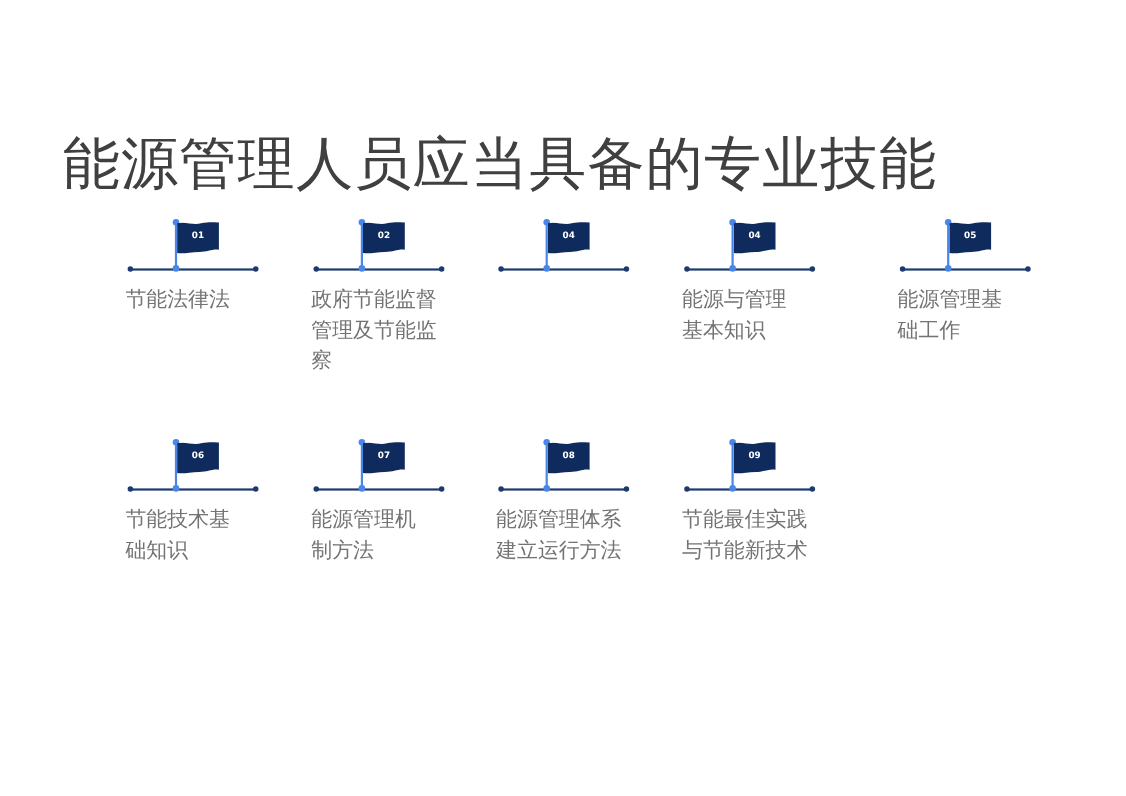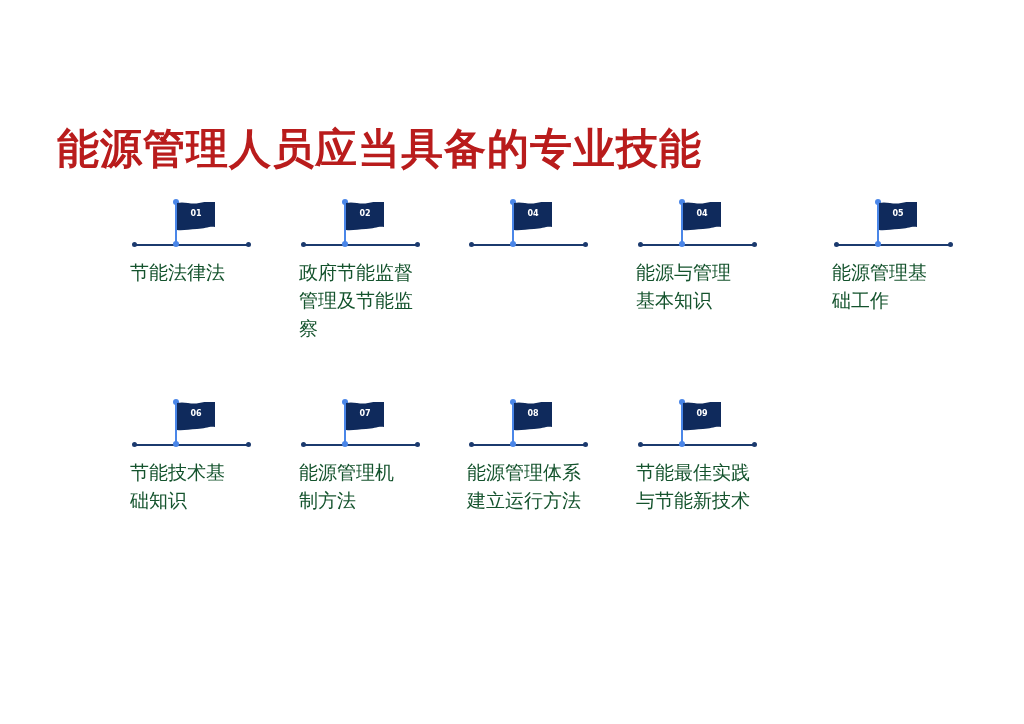--- a/index.html
+++ b/index.html
@@ -1,33 +1,33 @@
 <!DOCTYPE html>
 <html><head>
 <meta charset="utf-8">
 <style>
   html, body { margin:0; padding:0; }
   body { width:1024px; height:724px; background:#ffffff; position:relative; overflow:hidden;
          font-family: "DejaVu Sans", "Liberation Sans", sans-serif; }
-  .title { position:absolute; left:57px; top:124px; font-size:42px; font-weight:bold;
-           color:#b91c1c; letter-spacing:1px; line-height:50px; white-space:nowrap; }
-  .item { position:absolute; width:130px; height:150px;margin-left:16px; }
+  .title { position:absolute; left:57px; top:124px; font-size:52px; font-weight:normal;
+           color:#404040; letter-spacing:1px; line-height:50px; white-space:nowrap; }
+  .item { position:absolute; width:130px; height:150px; }
   .item .line { position:absolute; left:4px; top:46px; width:114px; height:2px; background:#1b3a6e; }
   .item .dot-l, .item .dot-r { position:absolute; top:44px; width:5px; height:5px; border-radius:50%; background:#1b3a6e; }
   .item .dot-l { left:2px; }
   .item .dot-r { left:116px; }
   .item .pole { position:absolute; left:45px; top:4px; width:2px; height:43px; background:#4a86e8; }
   .item .pole-top { position:absolute; left:43px; top:1px; width:6px; height:6px; border-radius:50%; background:#4a86e8; }
   .item .pole-bot { position:absolute; left:43px; top:43px; width:6px; height:6px; border-radius:50%; background:#4a86e8; }
   .item .flag { position:absolute; left:47px; top:4px; width:40px; height:30px; }
   .item .flag svg { position:absolute; left:0; top:0; }
   .item .num { position:absolute; left:47px; top:10px; width:38px; text-align:center;
                font-size:8px; font-weight:bold; color:#ffffff; line-height:12px; }
   .item .label { position:absolute; left:0; top:60px; width:130px; font-size:19px;
-                 color:#14532d; line-height:28px; }
+                 color:#737373; line-height:28px; }
 </style>
 </head>
 <body>
 
 <div class="title">能源管理人员应当具备的专业技能</div>
 
 <div id="items-container">
     <div class="item" style="left: 114px; top: 198px;">
     <div class="line"></div>
     <div class="dot-l"></div>

